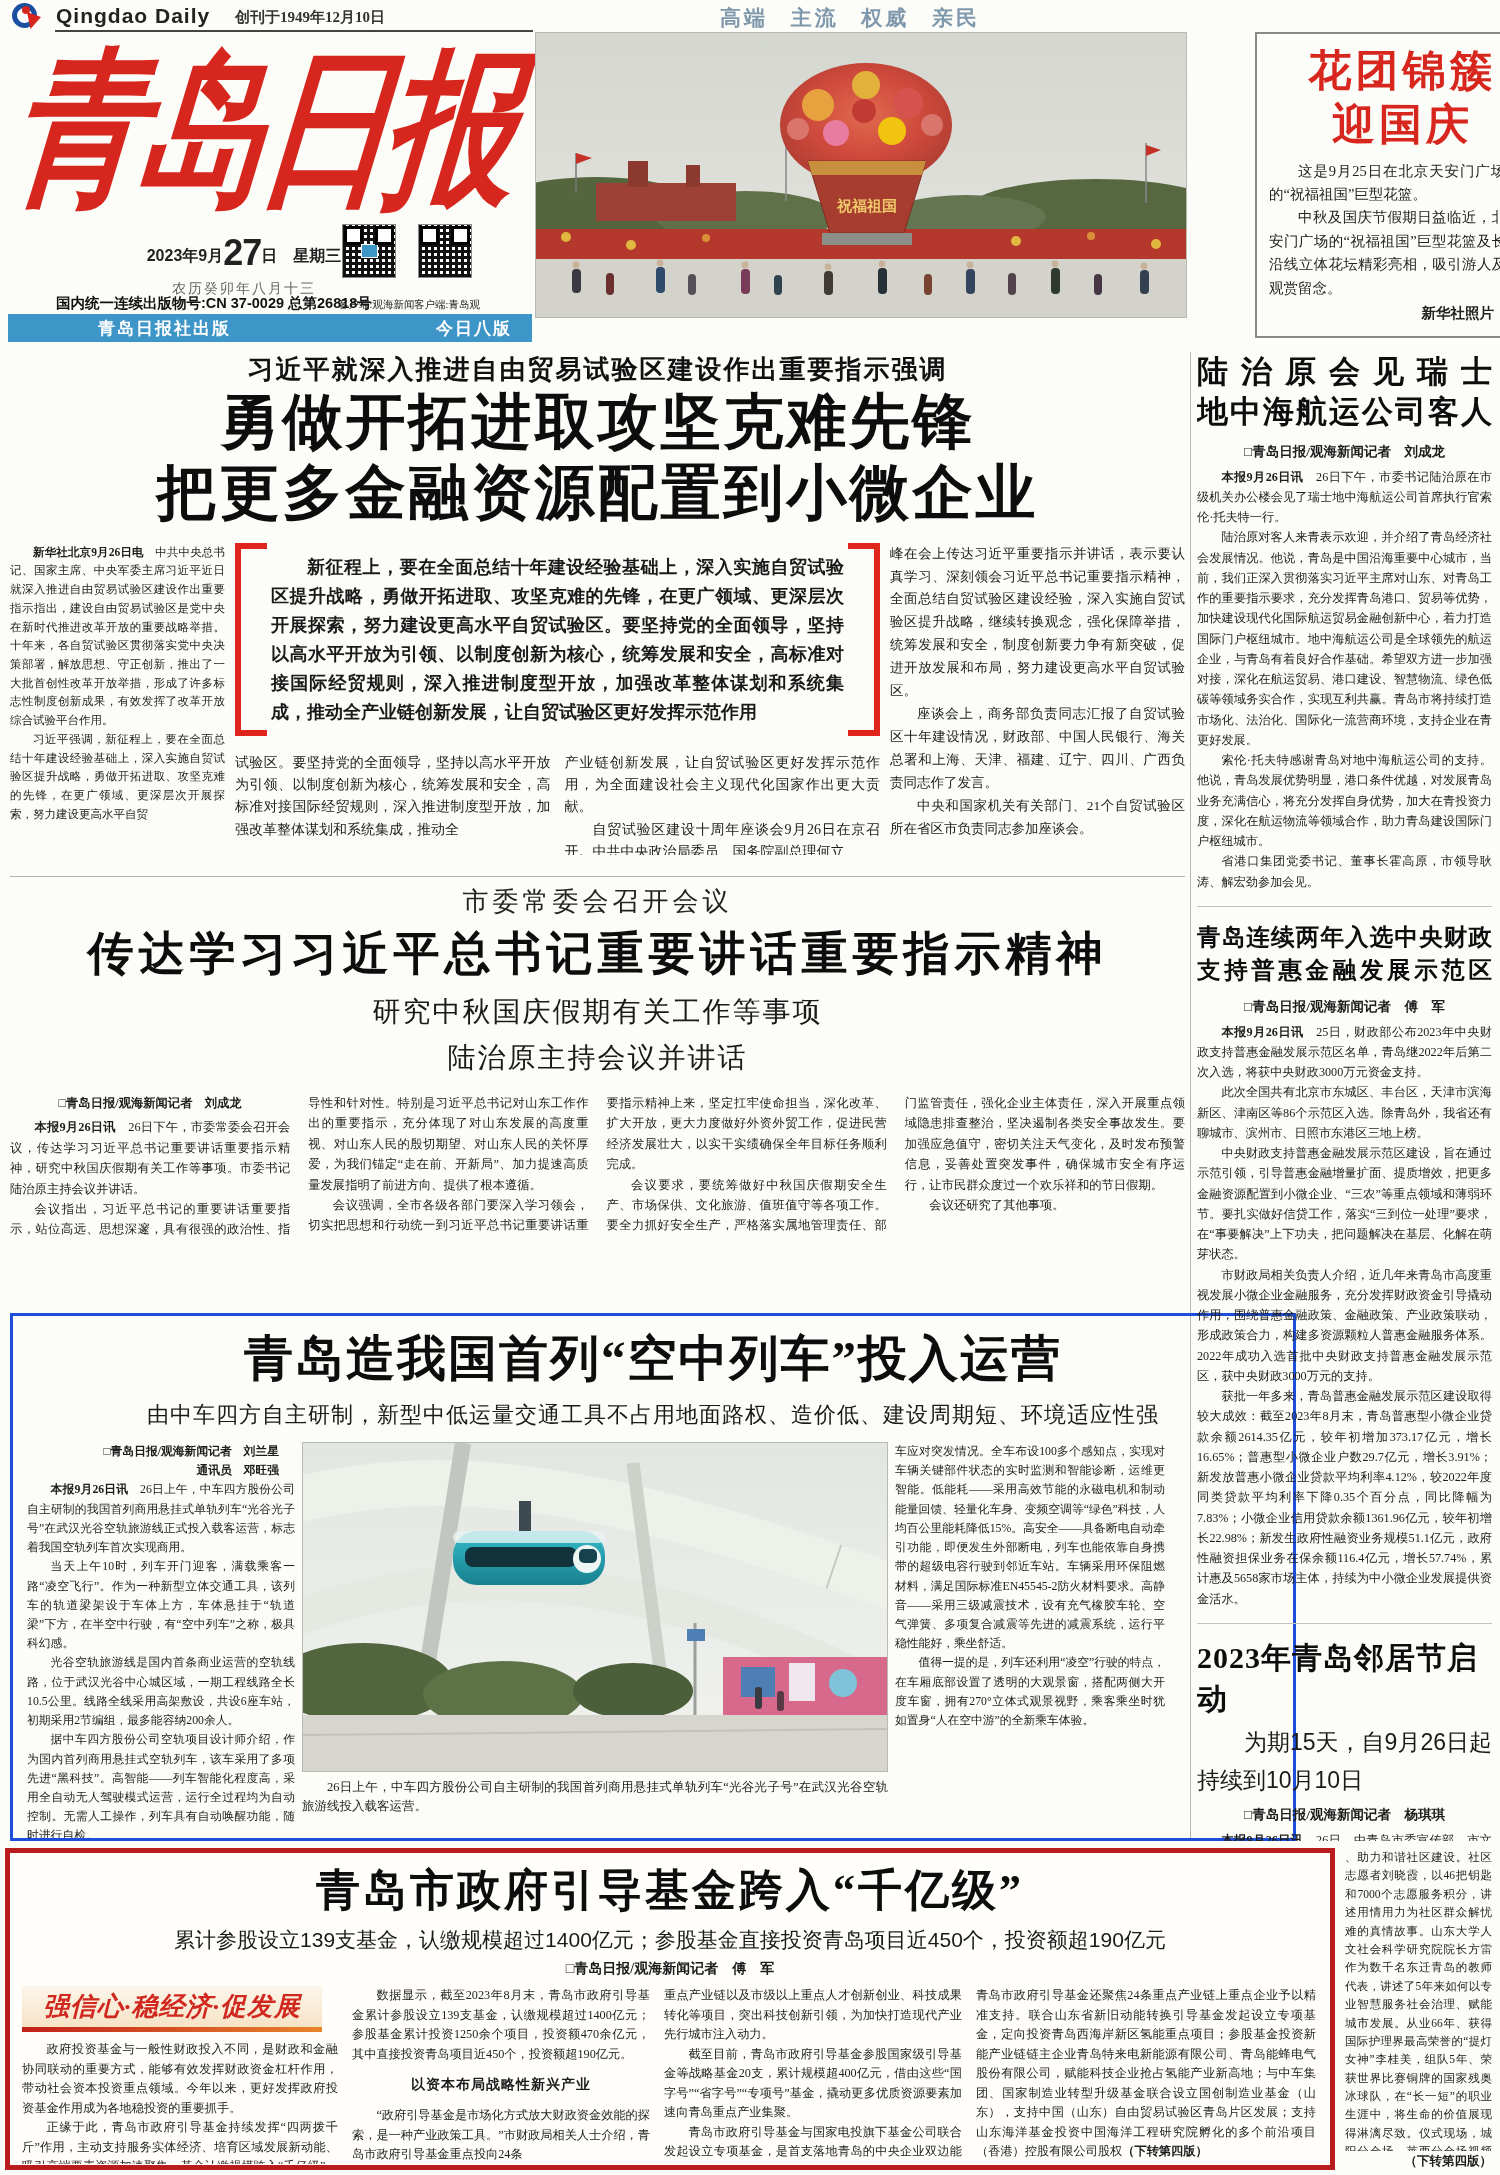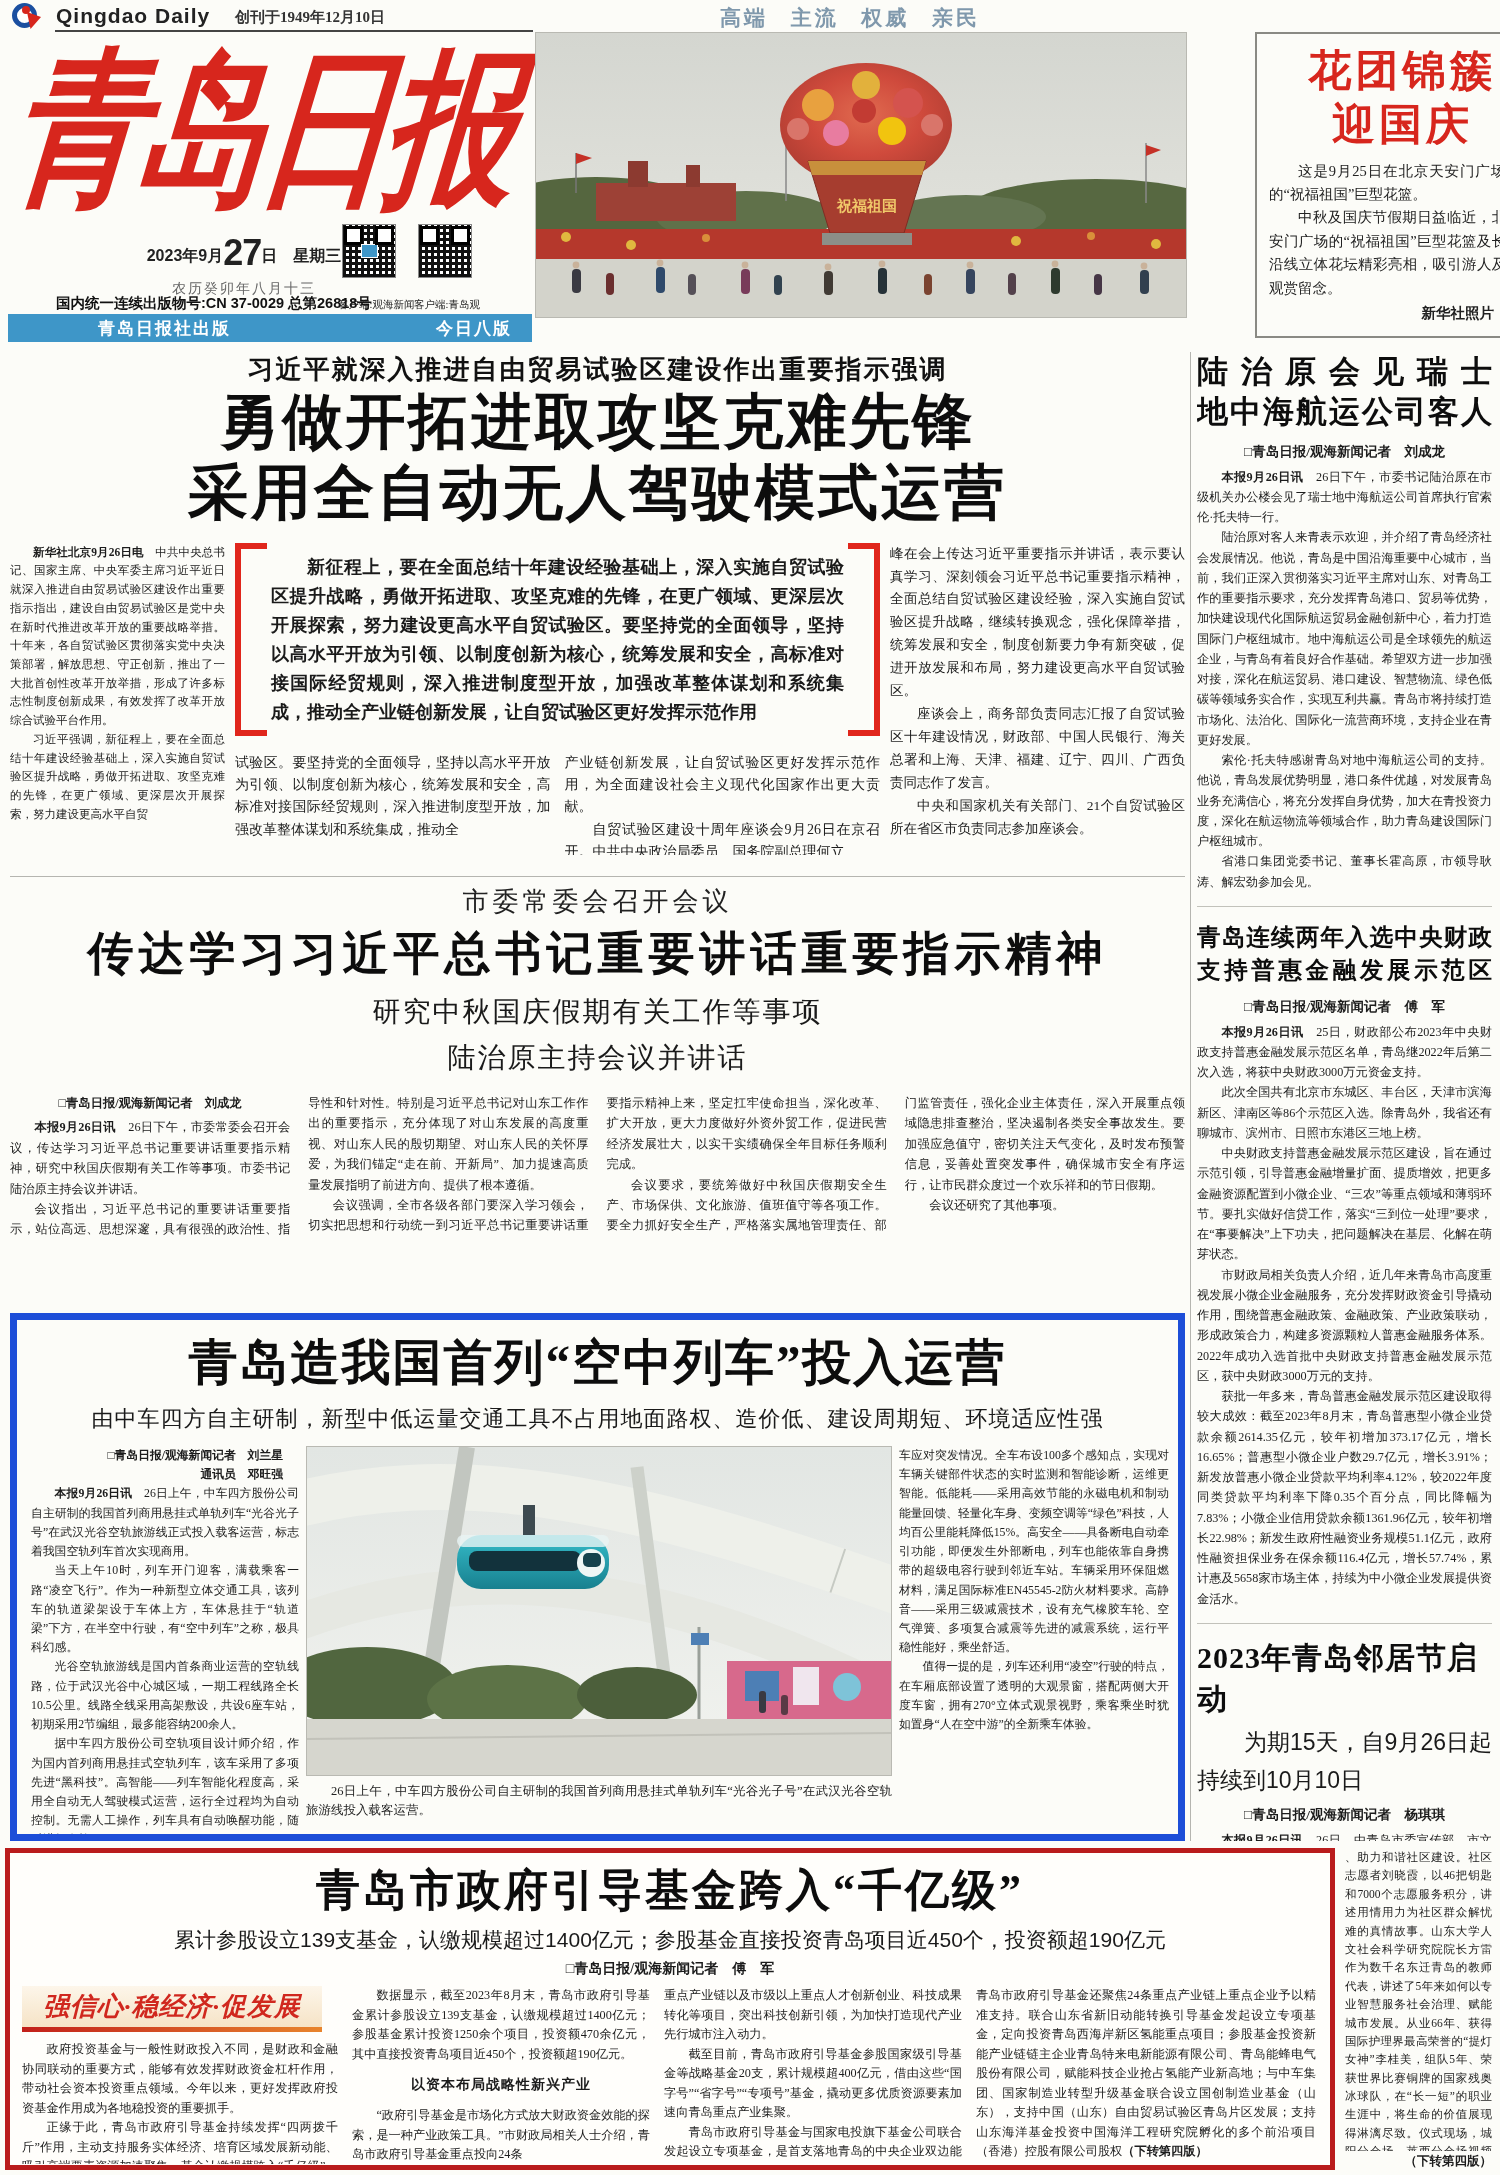--- a/index.html
+++ b/index.html
@@ -85,21 +85,21 @@
   .committee{position:absolute;left:10px;top:884px;width:1175px;height:424px;overflow:hidden}
   .committee .kicker{text-align:center;font-size:26px;color:#222;letter-spacing:4px;
                 font-family:"Liberation Sans","DejaVu Sans",sans-serif}
   .committee h2{text-align:center;font-size:46px;font-weight:900;letter-spacing:5px;margin-top:4px;color:#0d0d0d}
   .committee .sub{text-align:center;font-size:28px;font-weight:500;letter-spacing:2px;margin-top:8px;
                 font-family:"Liberation Sans","DejaVu Sans",sans-serif;color:#1a1a1a}
   .combody{margin-top:16px;column-count:4;column-gap:18px;font-size:12.3px;line-height:1.66;height:212px;overflow:hidden}
   .combody .byline{text-indent:0;text-align:center;font-weight:bold;margin-bottom:4px}
 
   
-  .train{position:absolute;left:10px;top:1313px;width:1175px;height:528px;border:7px solid #1d4ed8;
+  .train{position:absolute;left:10px;top:1313px;width:1286px;height:528px;border:3px solid #1d4ed8;
          padding:10px 14px;overflow:hidden}
   .train h2{text-align:center;font-size:49px;font-weight:900;letter-spacing:2px;color:#0d0d0d}
   .train .sub{text-align:center;font-size:22px;margin-top:8px;letter-spacing:1px;color:#1a1a1a;
               font-family:"Liberation Sans","DejaVu Sans",sans-serif}
   .trainbody{margin-top:12px;display:grid;grid-template-columns:268px 586px 270px;column-gap:7px;height:396px}
   .tcol{font-size:11.8px;line-height:1.63;overflow:hidden}
   .tby{text-align:right;font-weight:bold;text-indent:0;padding-right:16px}
   .tphoto{width:586px;height:330px;border:1px solid #b9b9b2;overflow:hidden}
   .tcap{margin-top:6px;font-size:12.5px;line-height:1.55;text-align:justify;color:#222}
 
@@ -273,21 +273,21 @@
     <div class="bd">
       <p class="ind">这是9月25日在北京天安门广场拍摄的“祝福祖国”巨型花篮。</p>
       <p class="ind">中秋及国庆节假期日益临近，北京天安门广场的“祝福祖国”巨型花篮及长安街沿线立体花坛精彩亮相，吸引游人及市民观赏留念。</p>
       <div class="credit">新华社照片</div>
     </div>
   </aside>
 
   <article class="lead">
     <div class="kicker">习近平就深入推进自由贸易试验区建设作出重要指示强调</div>
     <h1>勇做开拓进取攻坚克难先锋</h1>
-    <h1>采用全自动无人驾驶模式运营</h1>
+    <h1>把更多金融资源配置到小微企业</h1>
     <div class="leadbody">
       <div class="lcol1">
         <p class="ind"><span class="b">新华社北京9月26日电</span><span>　中共中央总书记、国家主席、中央军委主席习近平近日就深入推进自由贸易试验区建设作出重要指示指出，建设自由贸易试验区是党中央在新时代推进改革开放的重要战略举措。十年来，各自贸试验区贯彻落实党中央决策部署，解放思想、守正创新，推出了一大批首创性改革开放举措，形成了许多标志性制度创新成果，有效发挥了改革开放综合试验平台作用。</span></p>
         <p class="ind">习近平强调，新征程上，要在全面总结十年建设经验基础上，深入实施自贸试验区提升战略，勇做开拓进取、攻坚克难的先锋，在更广领域、更深层次开展探索，努力建设更高水平自贸</p>
       </div>
       <div class="lmid">
         <div class="quote">
           <p>新征程上，要在全面总结十年建设经验基础上，深入实施自贸试验区提升战略，勇做开拓进取、攻坚克难的先锋，在更广领域、更深层次开展探索，努力建设更高水平自贸试验区。要坚持党的全面领导，坚持以高水平开放为引领、以制度创新为核心，统筹发展和安全，高标准对接国际经贸规则，深入推进制度型开放，加强改革整体谋划和系统集成，推动全产业链创新发展，让自贸试验区更好发挥示范作用</p>
         </div>
         <div class="mcols">

